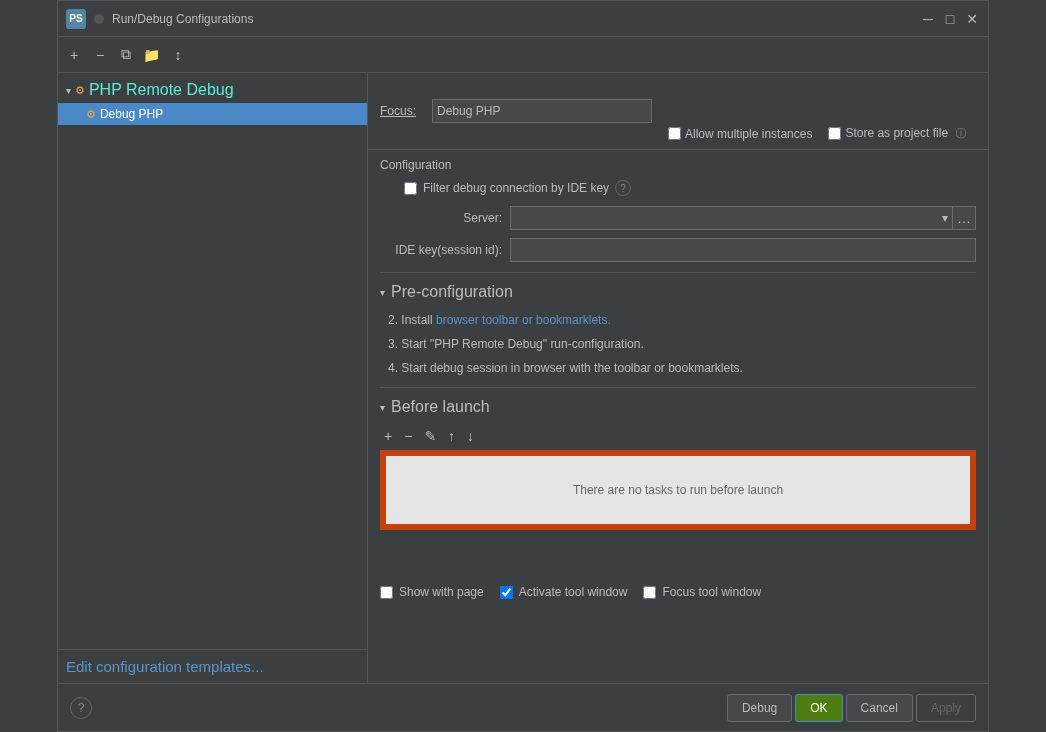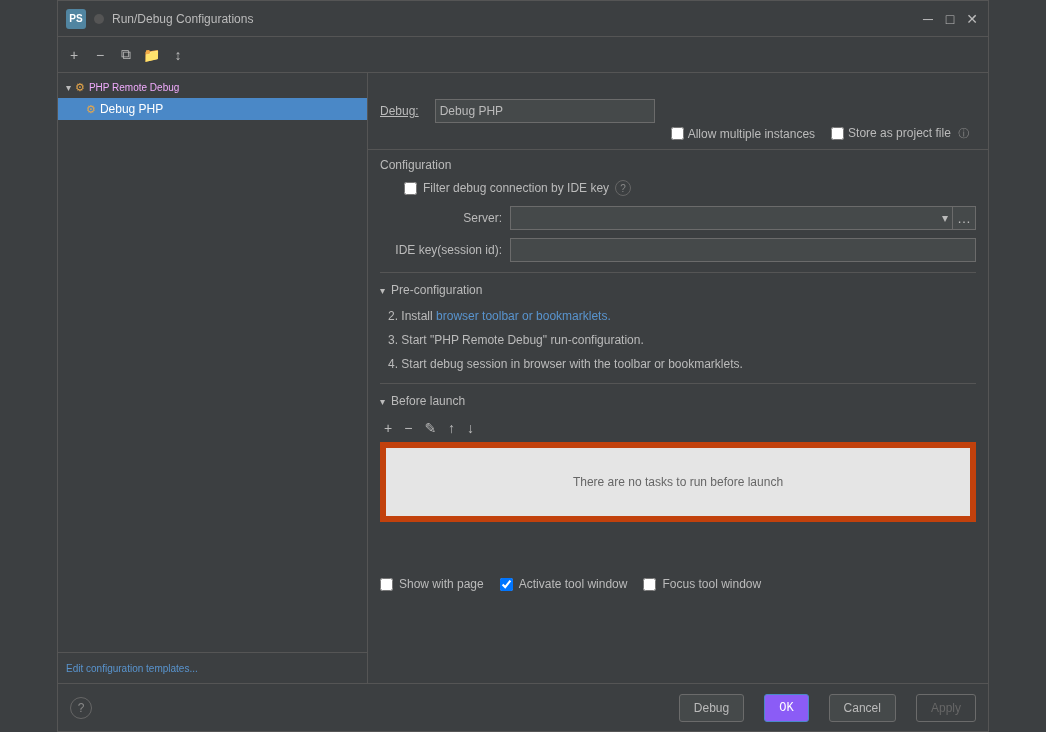--- a/index.html
+++ b/index.html
@@ -122,22 +122,22 @@
     }
     .tree-group-arrow {
       font-size: 10px;
       color: #bbb;
     }
     .tree-group-icon {
       font-size: 11px;
       color: #e8a74b;
     }
     .tree-group-label {
-      color: #f0abfc;
-      font-size: 10px;
+      color: #5eead4;
+      font-size: 16px;
     }
     .tree-item {
       display: flex;
       align-items: center;
       padding: 4px 8px 4px 28px;
       cursor: pointer;
       gap: 4px;
       background: #4a88c7;
     }
     .tree-item-icon {
@@ -148,21 +148,21 @@
       color: #fff;
       font-size: 12px;
     }
     .sidebar-footer {
       padding: 8px;
       border-top: 1px solid #555;
     }
     .edit-templates-link {
       color: #5994ce;
       cursor: pointer;
-      font-size: 10px;
+      font-size: 15px;
       text-decoration: none;
     }
     .config-panel {
       flex: 1;
       background: #3c3f41;
       display: flex;
       flex-direction: column;
       overflow: hidden;
     }
     .config-header {
@@ -299,21 +299,21 @@
       gap: 6px;
       margin-bottom: 10px;
       cursor: pointer;
     }
     .collapse-arrow {
       font-size: 10px;
       color: #bbb;
     }
     .collapsible-title {
       color: #bbb;
-      font-size: 12px;
+      font-size: 16px;
     }
     .preconfig-content {
       padding-left: 8px;
       margin-bottom: 10px;
     }
     .preconfig-step {
       color: #bbb;
       font-size: 12px;
       margin-bottom: 6px;
       line-height: 1.5;
@@ -373,21 +373,21 @@
       border-top: 1px solid #555;
       flex-shrink: 0;
       background: #3c3f41;
     }
     .footer-left {
       display: flex;
       align-items: center;
     }
     .footer-right {
       display: flex;
-      gap: 20px;
+      gap: 3px;
       align-items: center;
     }
     .footer-help {
       width: 22px;
       height: 22px;
       border-radius: 50%;
       border: 1px solid #666;
       display: flex;
       align-items: center;
       justify-content: center;
@@ -399,24 +399,23 @@
       height: 28px;
       padding: 0 14px;
       border: 1px solid #6b6b6b;
       background: #45494a;
       color: #bbb;
       font-size: 12px;
       cursor: pointer;
       border-radius: 3px;
     }
     .btn-primary {
-      background: #8b5cf6;
+      background: #4d7c0f;
       border-color: #4a88c7;
       color: white;
-      font-family: Liberation Mono, monospace;
     }
     .btn-disabled {
       color: #666;
       cursor: default;
       background: #3c3f41;
     }
   </style>
 </head>
 <body>
 
@@ -461,21 +460,21 @@
       </div>
       <div style="flex:1"></div>
       <div class="sidebar-footer">
         <a class="edit-templates-link">Edit configuration templates...</a>
       </div>
     </div>
 
     <div class="config-panel">
 
       <div class="config-header">
-        <span class="name-label">Debug:</span>
+        <span class="name-label">Focus:</span>
         <input class="name-input" type="text" value="Debug PHP" style="">
         <div class="checkbox-group">
           <input type="checkbox" id="allow-multiple" style="">
           <label class="checkbox-label" for="allow-multiple">Allow multiple instances</label>
         </div>
         <div class="checkbox-group">
           <input type="checkbox" id="store-project" style="">
           <label class="checkbox-label" for="store-project">
             <span>Store as project file</span>
             <span style="margin-left:4px;cursor:pointer;color:#888;font-size:11px;">ⓘ</span>

